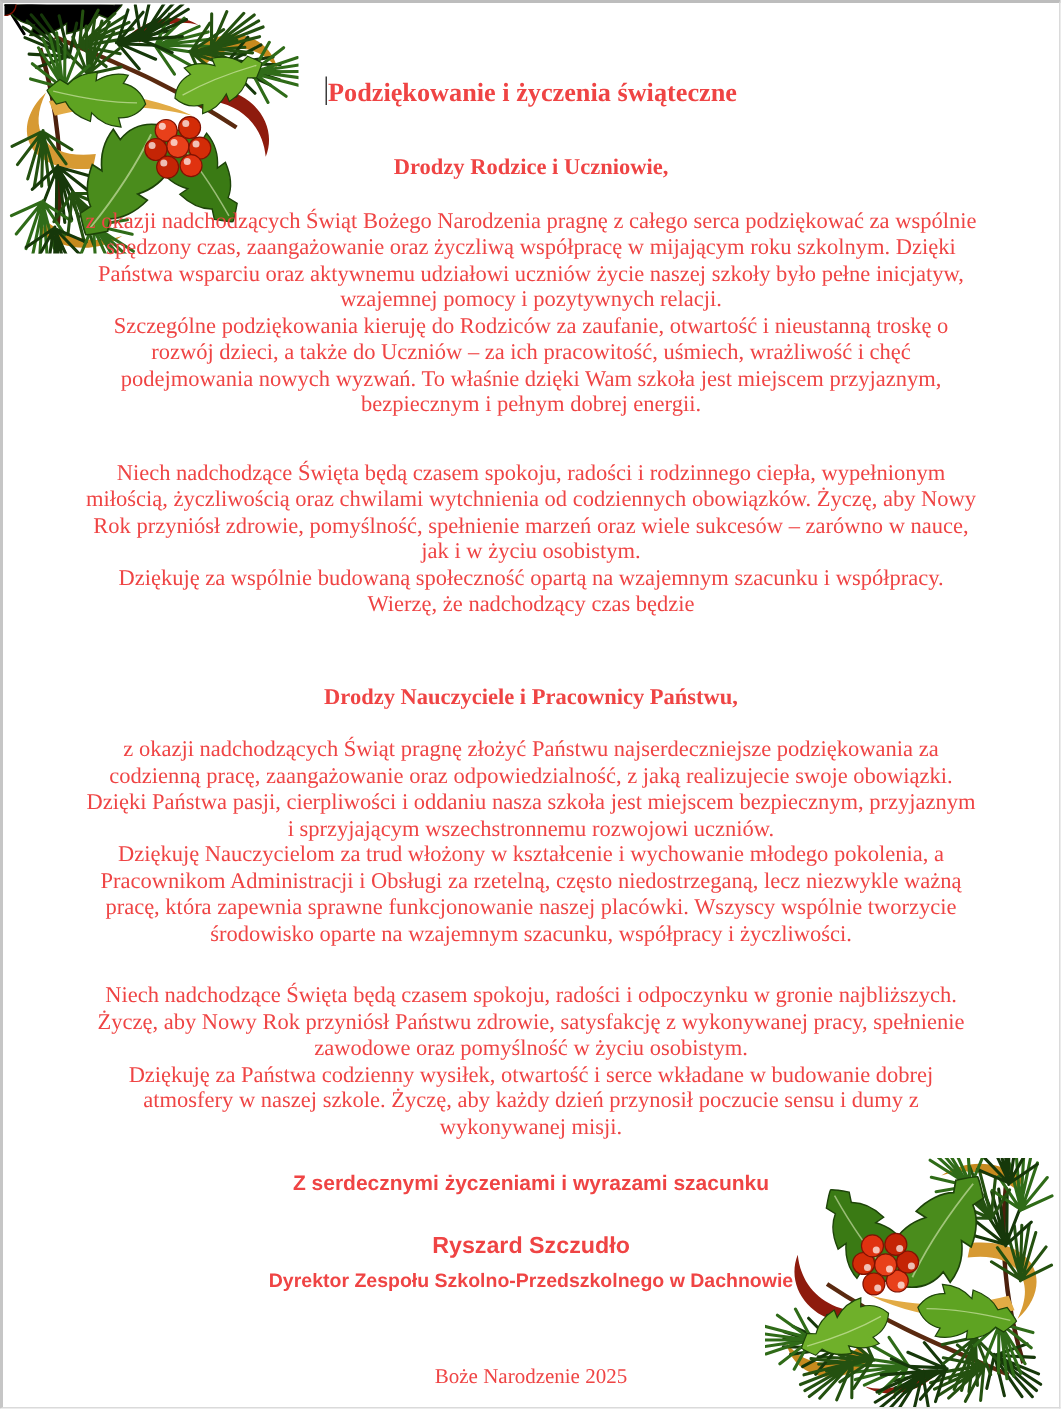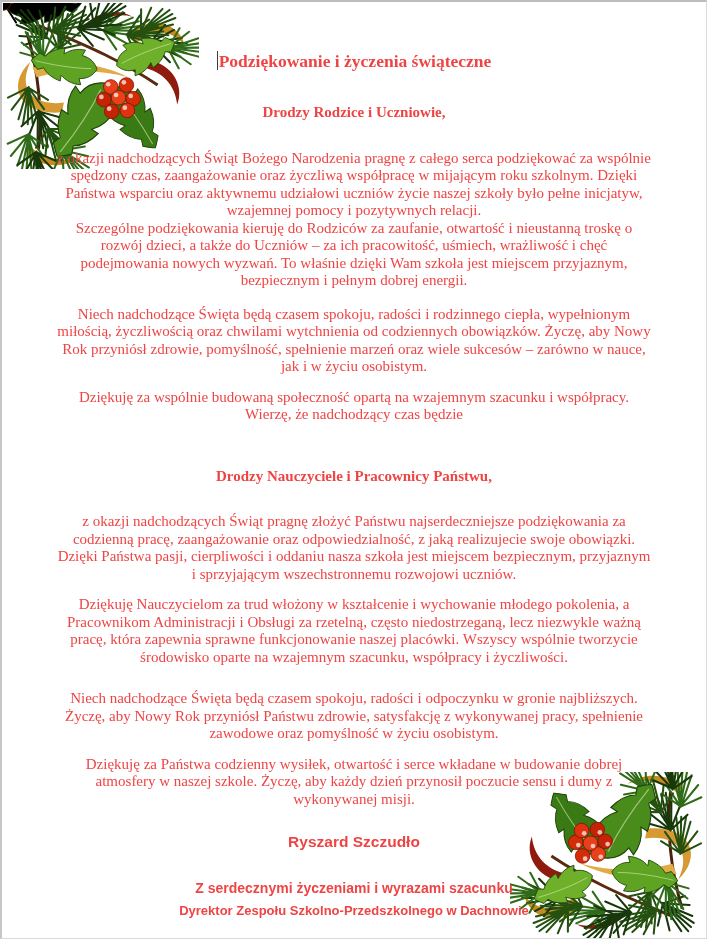--- a/index.html
+++ b/index.html
@@ -27,22 +27,22 @@
     color:#ef4444;
   }
   .title{font-size:17.5px;font-weight:700;line-height:23px}
   .caret{display:inline-block;width:1px;height:19px;background:#3c3c3c;vertical-align:-3px;margin-right:1px}
   .salut{font-weight:700}
   .sans{font-family:"Liberation Sans","DejaVu Sans",sans-serif;font-weight:700}
   .close-line{font-size:14px;line-height:18px}
   .sig-name{font-size:15.5px;line-height:19px}
   .sig-role{font-size:13px;line-height:18px}
   .footer-date{font-size:14px;line-height:17px}
-  .mt5{margin-top:5px}.mt12{margin-top:24px}.mt13{margin-top:13px}
-  .mt14{margin-top:16px}.mt15{}.mt16{margin-top:28px}
+  .mt5{margin-top:5px}.mt12{margin-top:24px}.mt13{}
+  .mt14{margin-top:28px}.mt15{}.mt16{margin-top:18px}
   .mt17{margin-top:31px}.mt40{margin-top:47px}.mt44{margin-top:44px}
 </style>
 </head>
 <body>
 
 <svg class="deco deco-tl" viewBox="0 0 200 170" xmlns="http://www.w3.org/2000/svg">
   <g id="sprig">
     <path fill="none" stroke="currentColor" stroke-width="2.1" stroke-linecap="round" d="M0,0 L38,-3 M2,0 L31,-12 M2,-1 L21,-18 M1,0 L11,-21 M2,1 L34,7 M2,1 L25,15 M1,1 L13,20 M5,-1 L37,-8 M7,0 L39,2"></path>
   </g>
   <g id="leafdef">
@@ -113,18 +113,18 @@
   <p class="mt14">Niech nadchodzące Święta będą czasem spokoju, radości i rodzinnego ciepła, wypełnionym miłością, życzliwością oraz chwilami wytchnienia od codziennych obowiązków. Życzę, aby Nowy Rok przyniósł zdrowie, pomyślność, spełnienie marzeń oraz wiele sukcesów – zarówno w nauce, jak i w życiu osobistym.</p>
   <p class="mt13">Dziękuję za wspólnie budowaną społeczność opartą na wzajemnym szacunku i współpracy. Wierzę, że nadchodzący czas będzie</p>
 
   <p class="salut mt44">Drodzy Nauczyciele i Pracownicy Państwu,</p>
 
   <p class="mt16">z okazji nadchodzących Świąt pragnę złożyć Państwu najserdeczniejsze podziękowania za codzienną pracę, zaangażowanie oraz odpowiedzialność, z jaką realizujecie swoje obowiązki. Dzięki Państwa pasji, cierpliwości i oddaniu nasza szkoła jest miejscem bezpiecznym, przyjaznym i sprzyjającym wszechstronnemu rozwojowi uczniów.</p>
   <p class="mt13">Dziękuję Nauczycielom za trud włożony w kształcenie i wychowanie młodego pokolenia, a Pracownikom Administracji i Obsługi za rzetelną, często niedostrzeganą, lecz niezwykle ważną pracę, która zapewnia sprawne funkcjonowanie naszej placówki. Wszyscy wspólnie tworzycie środowisko oparte na wzajemnym szacunku, współpracy i życzliwości.</p>
   <p class="mt12">Niech nadchodzące Święta będą czasem spokoju, radości i odpoczynku w gronie najbliższych. Życzę, aby Nowy Rok przyniósł Państwu zdrowie, satysfakcję z wykonywanej pracy, spełnienie zawodowe oraz pomyślność w życiu osobistym.</p>
   <p class="mt13">Dziękuję za Państwa codzienny wysiłek, otwartość i serce wkładane w budowanie dobrej atmosfery w naszej szkole. Życzę, aby każdy dzień przynosił poczucie sensu i dumy z wykonywanej misji.</p>
 
+  <p class="sans close-line mt16">Z serdecznymi życzeniami i wyrazami szacunku</p>
   <p class="sans sig-name mt12">Ryszard Szczudło</p>
-  <p class="sans close-line mt16">Z serdecznymi życzeniami i wyrazami szacunku</p>
   <p class="sans sig-role mt5">Dyrektor Zespołu Szkolno-Przedszkolnego w Dachnowie</p>
 
   <p class="footer-date mt40">Boże Narodzenie 2025</p>
 </div>
 
 </body></html>

